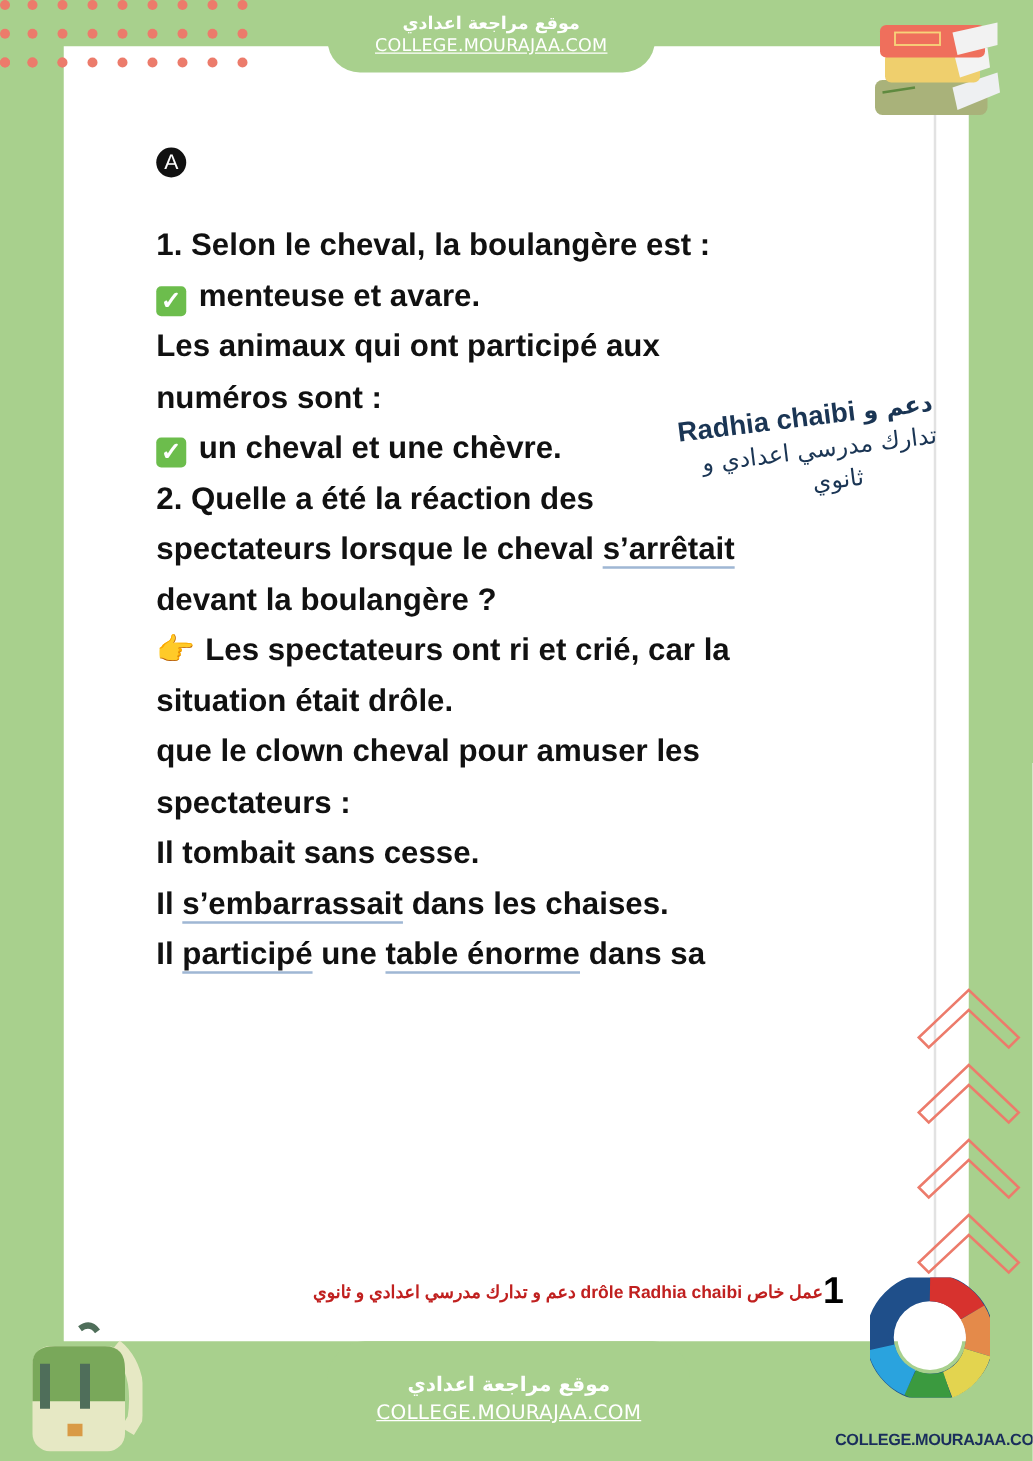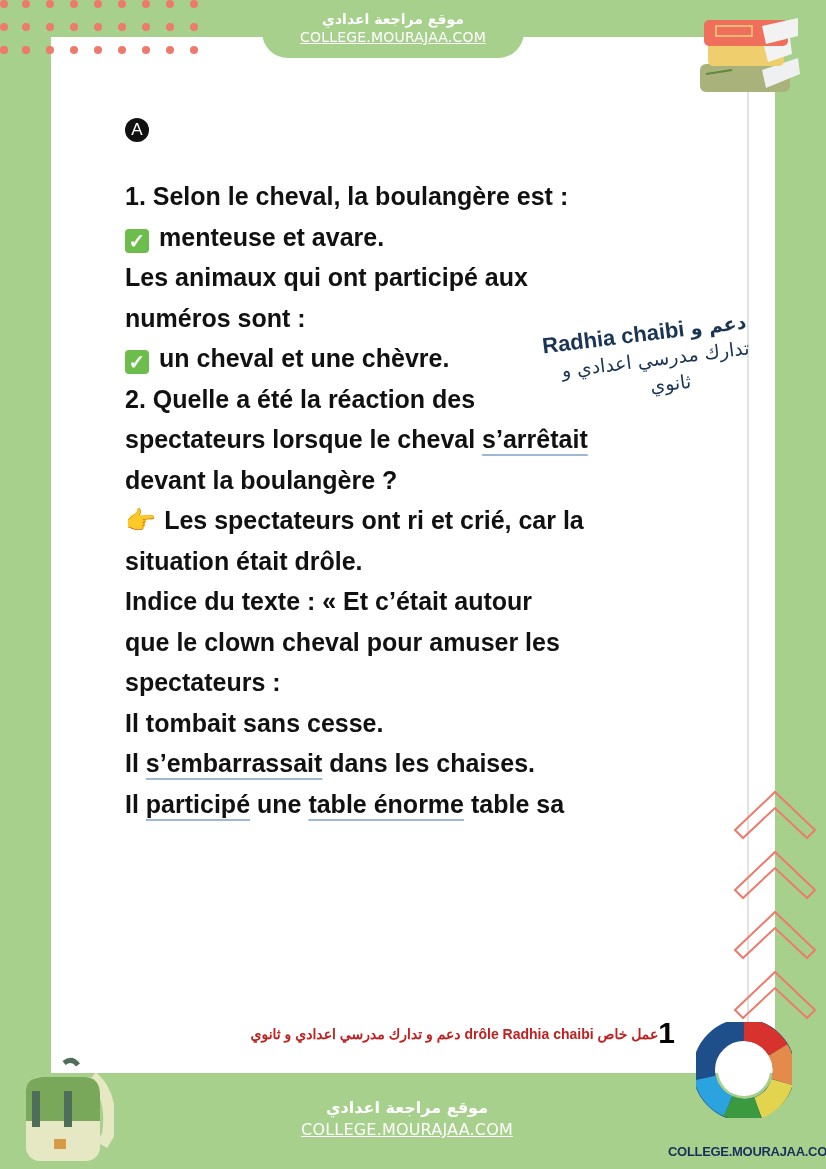--- a/index.html
+++ b/index.html
@@ -133,26 +133,25 @@
     <div class="line">1. Selon le cheval, la boulangère est :</div>
     <div class="line"><span class="check">✓</span><span>menteuse et avare.</span></div>
     <div class="line">Les animaux qui ont participé aux</div>
     <div class="line">numéros sont :</div>
     <div class="line"><span class="check">✓</span><span>un cheval et une chèvre.</span></div>
     <div class="line">2. Quelle a été la réaction des</div>
     <div class="line"><span>spectateurs lorsque le cheval </span><span class="u">s’arrêtait</span></div>
     <div class="line">devant la boulangère ?</div>
     <div class="line"><span class="hand">👉</span><span>Les spectateurs ont ri et crié, car la</span></div>
     <div class="line">situation était drôle.</div>
-    <div class="line">Indice du texte : « Et c’était autour</div>
     <div class="line">que le clown cheval pour amuser les</div>
     <div class="line">spectateurs :</div>
     <div class="line">Il tombait sans cesse.</div>
     <div class="line"><span>Il </span><span class="u">s’embarrassait</span><span> dans les chaises.</span></div>
-    <div class="line"><span>Il </span><span class="u">participé</span><span> une </span><span class="u">table énorme</span><span> table sa</span></div>
+    <div class="line"><span>Il </span><span class="u">participé</span><span> une </span><span class="u">table énorme</span><span> dans sa</span></div>
   </div>
 </div>
 
 <div class="stamp">
   <div class="stamp-l1"><span>Radhia chaibi</span> <span class="stamp-ar" dir="rtl">دعم و</span></div>
   <div class="stamp-ar" dir="rtl">تدارك مدرسي اعدادي و</div>
   <div class="stamp-ar" dir="rtl" style="text-align:center;padding-left:60px">ثانوي</div>
 </div>
 
 <div class="footer-credit">

